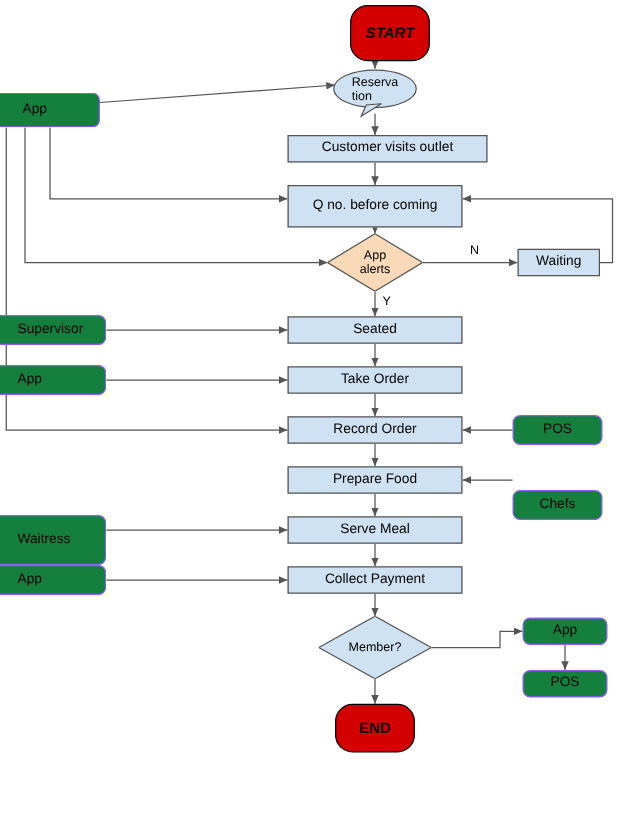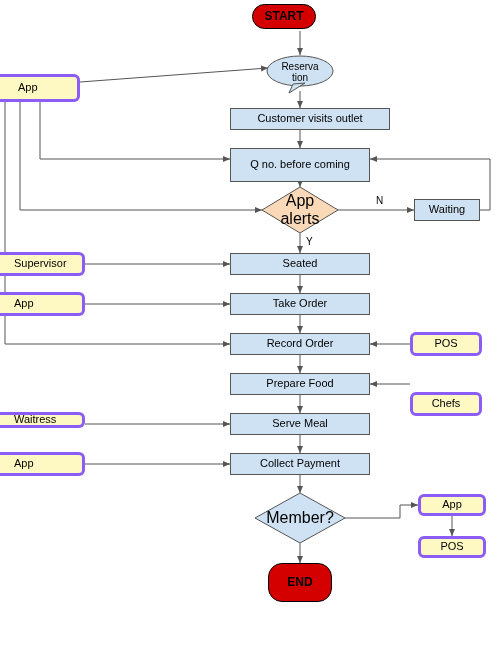--- a/index.html
+++ b/index.html
@@ -29,51 +29,51 @@
     font-weight: bold;
     border-radius: 14px;
     border: 1px solid #000;
     font-size: 12px;
   }
   .process {
     background: #cfe2f3;
     border: 1px solid #555;
   }
   .actor {
-    background: #fef9c3;
-    border: 3px solid #8b5cf6;
+    background: #15803d;
+    border: 1px solid #8b5cf6;
     border-radius: 6px;
   }
   .actor.clip-left { border-left: none; border-top-left-radius: 0; border-bottom-left-radius: 0; }
   .decision {
     position: absolute;
     text-align: center;
   }
   .decision svg { position: absolute; top:0; left:0; }
   .decision .dlabel {
     position: absolute;
     top: 50%; left: 50%;
     transform: translate(-50%,-50%);
-    font-size: 16px;
+    font-size: 10px;
     line-height: 1.1;
   }
   .edge-label {
     position: absolute;
     font-size: 10px;
     background: transparent;
   }
   .reservation {
     position: absolute;
   }
   .reservation .rlabel {
     position: absolute;
     top: 46%; left: 50%;
     transform: translate(-50%,-50%);
     font-size: 10px;
-    text-align: center;
+    text-align: left;
     line-height: 1.1;
   }
 </style>
 </head>
 <body>
 
 <svg width="500" height="650">
   <defs>
     <marker id="arrow" markerWidth="8" markerHeight="8" refX="7" refY="3" orient="auto">
       <path d="M0,0 L7,3 L0,6 Z" fill="#555"></path>
@@ -117,21 +117,21 @@
     <line x1="410" y1="344" x2="370" y2="344" marker-end="url(#arrow)"></line>
 
     <line x1="410" y1="384" x2="370" y2="384" marker-end="url(#arrow)"></line>
 
     <polyline points="345,518 400,518 400,505 418,505" marker-end="url(#arrow)"></polyline>
 
     <line x1="452" y1="516" x2="452" y2="536" marker-end="url(#arrow)"></line>
   </g>
 </svg>
 
-<div class="node terminator" style="left:252px; top:4px; width:64px; height:25px;">
+<div class="node terminator" style="left:280px; top:4px; width:64px; height:45px;font-style:italic;">
   <span>START</span>
 </div>
 
 <div class="reservation" style="left:265px; top:55px; width:70px; height:36px;">
   <svg width="70" height="40">
     <ellipse cx="35" cy="16" rx="33" ry="15" fill="#cfe2f3" stroke="#555"></ellipse>
     <path d="M28,29 L24,38 L40,28 Z" fill="#cfe2f3" stroke="#555"></path>
   </svg>
   <div class="rlabel">Reserva tion</div>
 </div>
@@ -194,21 +194,21 @@
 
 <div class="node actor clip-left" style="left:0px; top:74px; width:80px; height:28px; justify-content:flex-start; padding-left:18px;">
   <span>App</span>
 </div>
 <div class="node actor clip-left" style="left:0px; top:252px; width:85px; height:24px; justify-content:flex-start; padding-left:14px;">
   <span>Supervisor</span>
 </div>
 <div class="node actor clip-left" style="left:0px; top:292px; width:85px; height:24px; justify-content:flex-start; padding-left:14px;">
   <span>App</span>
 </div>
-<div class="node actor clip-left" style="left:0px; top:412px; width:85px; height:16px; justify-content:flex-start; padding-left:14px;">
+<div class="node actor clip-left" style="left:0px; top:412px; width:85px; height:40px; justify-content:flex-start; padding-left:14px;">
   <span>Waitress</span>
 </div>
 <div class="node actor clip-left" style="left:0px; top:452px; width:85px; height:24px; justify-content:flex-start; padding-left:14px;">
   <span>App</span>
 </div>
 
 <div class="node actor" style="left:410px; top:332px; width:72px; height:24px;">
   <span>POS</span>
 </div>
 <div class="node actor" style="left:410px; top:392px; width:72px; height:24px;">

